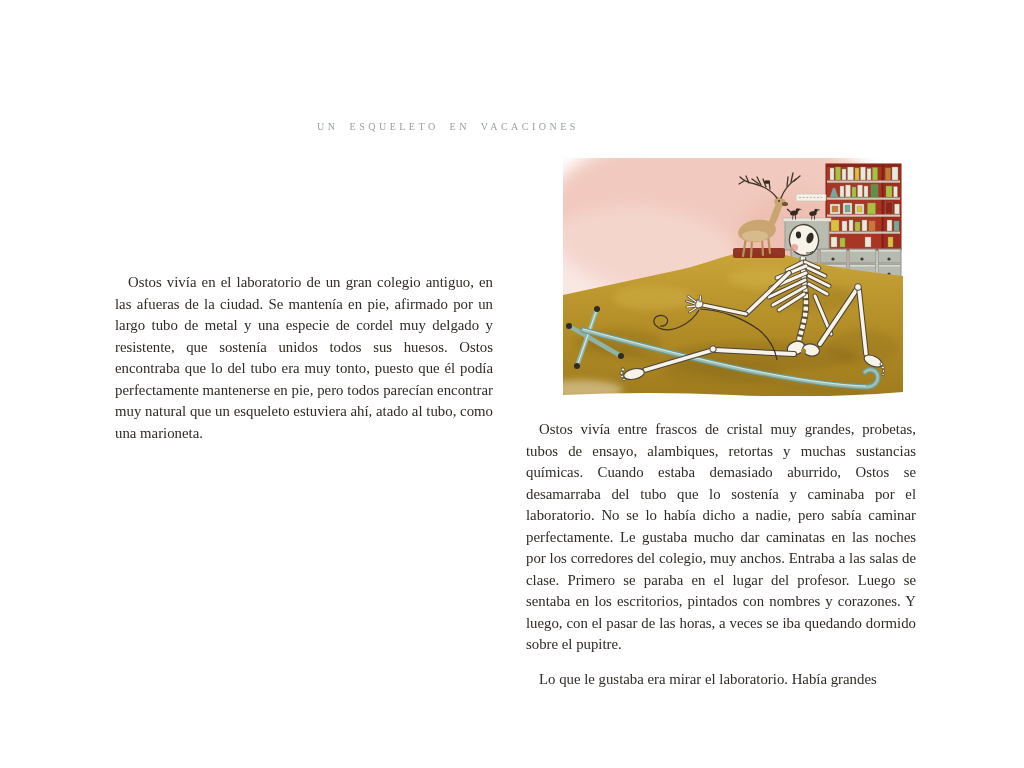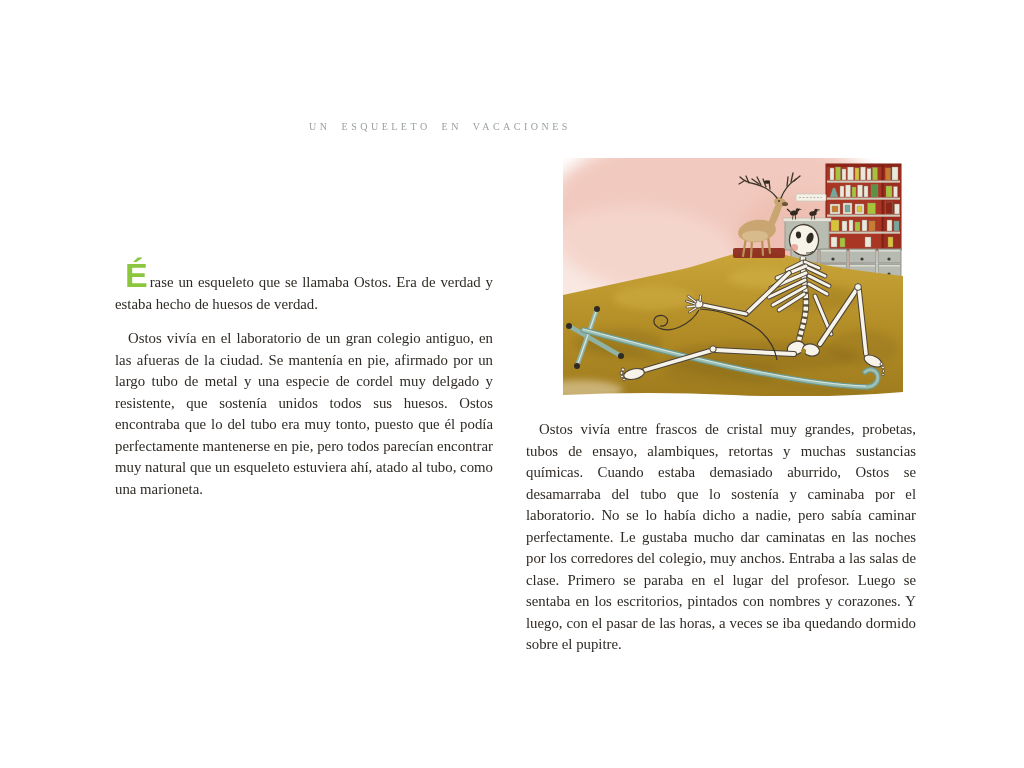--- a/index.html
+++ b/index.html
@@ -6,21 +6,21 @@
     --accent-green:#8cc63f;
     --header-gray:#9aa0a3;
     --body-text:#2f2a25;
   }
   html,body{margin:0;padding:0;background:#ffffff;}
   .page{
     position:relative;width:1024px;height:768px;background:#ffffff;
     overflow:hidden;font-family:"Liberation Serif", serif;
   }
   .running-head{
-    position:absolute;top:121px;left:4px;width:840px;text-align:center;
+    position:absolute;top:121px;left:12px;width:840px;text-align:center;
     font-size:10px;color:var(--header-gray);
     letter-spacing:3.5px;word-spacing:5px;font-weight:400;padding-left:16px;
   }
   .col{
     position:absolute;color:var(--body-text);
     font-size:14.8px;line-height:21.5px;text-align:justify;
   }
   .col-left{left:115px;top:272px;width:378px;}
   .col-right{left:526px;top:419px;width:390px;}
   .col p{margin:0 0 13px 0;text-indent:13px;}
@@ -342,21 +342,21 @@
           <path d="M136,152 C128,166 108,176 96,170 C86,165 92,155 101,158 C108,161 104,169 97,168"></path>
           <path d="M137,151 C158,152 180,160 196,172 C207,181 212,191 214,202"></path>
         </g>
       </g>
 
       <path d="M0,237 Q85,233 170,237 T340,234 L340,240 L0,240 Z" fill="#ffffff"></path>
     </svg>
   </div>
 
   <div class="col col-left">
-    <p class="opening"><span class="initial">É</span><span>rase un esqueleto que se llamaba Ostos. Era de verdad y estaba hecho de huesos de verdad.</span></p>
     <p>Ostos vivía en el laboratorio de un gran colegio antiguo, en las afueras de la ciudad. Se mantenía en pie, afirmado por un largo tubo de metal y una especie de cordel muy delgado y resistente, que sostenía unidos todos sus huesos. Ostos encontraba que lo del tubo era muy tonto, puesto que él podía perfectamente mantenerse en pie, pero todos parecían encontrar muy natural que un esqueleto estuviera ahí, atado al tubo, como una marioneta.</p>
   </div>
 
   <div class="col col-right">
     <p>Ostos vivía entre frascos de cristal muy grandes, probetas, tubos de ensayo, alambiques, retortas y muchas sustancias químicas. Cuando estaba demasiado aburrido, Ostos se desamarraba del tubo que lo sostenía y caminaba por el laboratorio. No se lo había dicho a nadie, pero sabía caminar perfectamente. Le gustaba mucho dar caminatas en las noches por los corredores del colegio, muy anchos. Entraba a las salas de clase. Primero se paraba en el lugar del profesor. Luego se sentaba en los escritorios, pintados con nombres y corazones. Y luego, con el pasar de las horas, a veces se iba quedando dormido sobre el pupitre.</p>
+    <p>Lo que le gustaba era mirar el laboratorio. Había grandes</p>
   </div>
 
 </div>
 
 </body></html>

